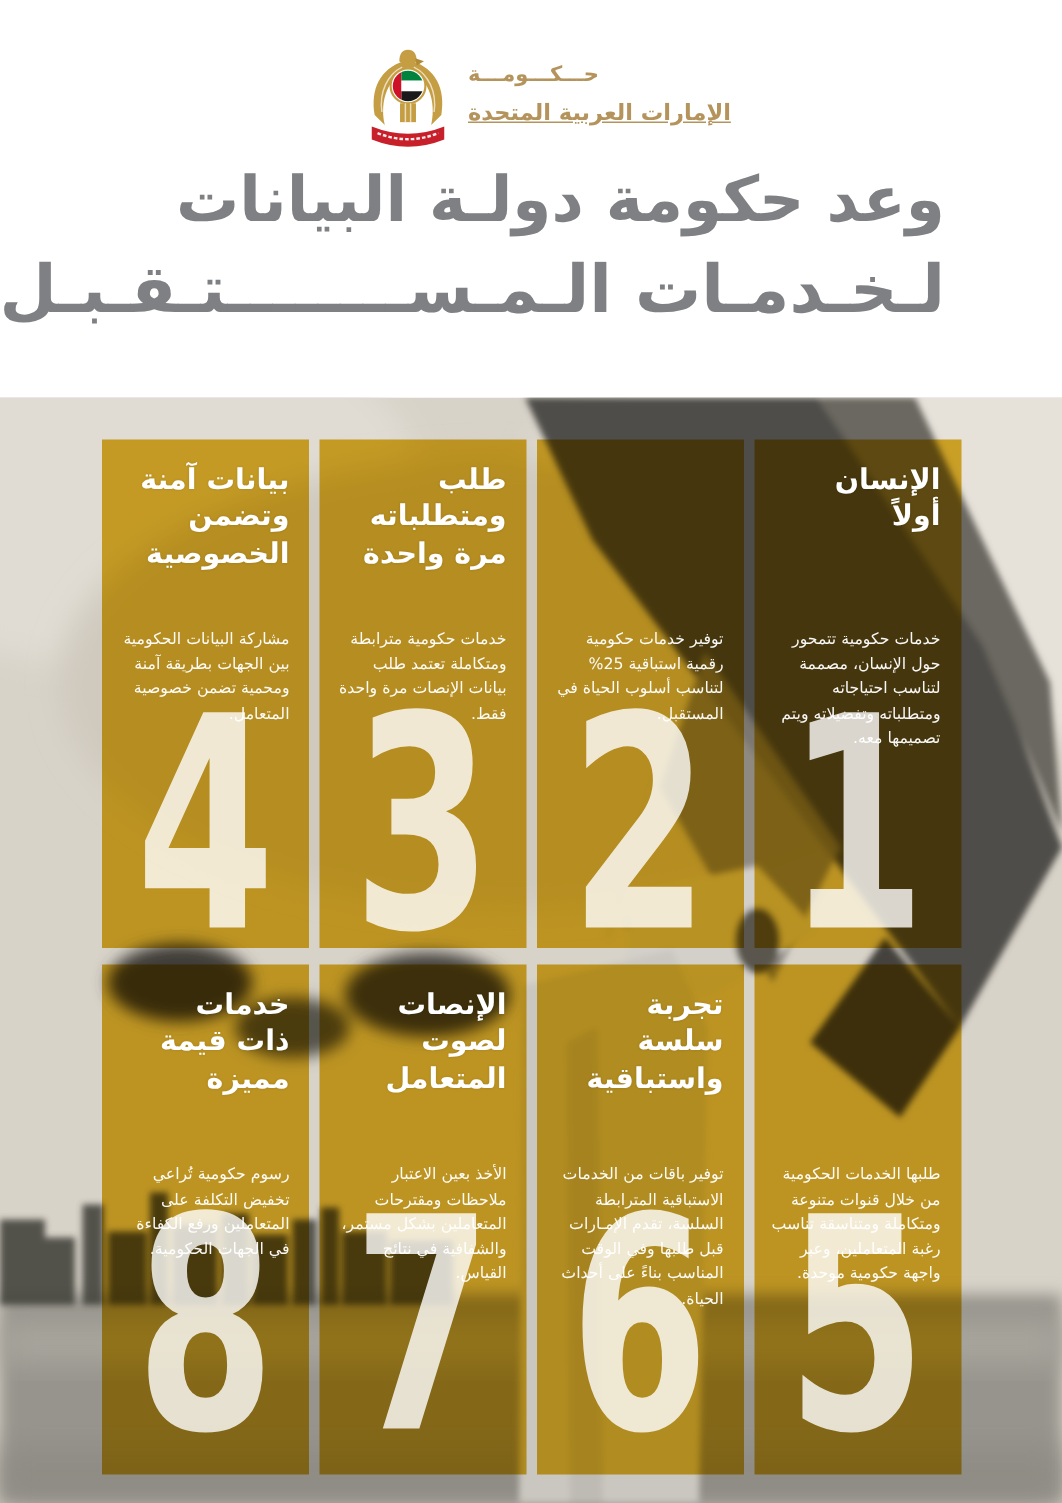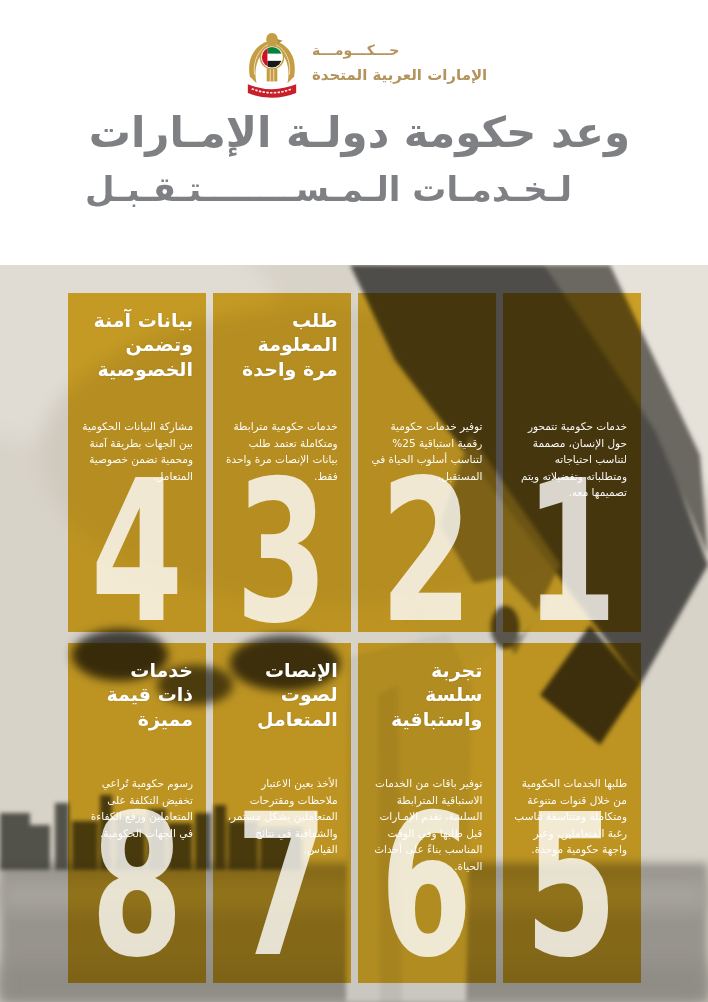--- a/index.html
+++ b/index.html
@@ -5,25 +5,25 @@
   html,body{margin:0;padding:0;background:#888;}
   .page{
     position:relative;width:708px;height:1002px;margin:0 auto;
     background:#ffffff;overflow:hidden;
     font-family:"DejaVu Sans",sans-serif;
   }
   
   .emblem{position:absolute;left:243px;top:28px;}
   .gov-name{position:absolute;left:312px;top:42px;text-align:left;direction:rtl;}
   .gov-name .l1{font-size:14px;font-weight:bold;color:#b4945c;letter-spacing:.5px;}
-  .gov-name .l2{font-size:15px;font-weight:bold;color:#b4945c;margin-top:8px;}
+  .gov-name .l2{font-size:15px;font-weight:bold;color:#b4945c;margin-top:8px;text-decoration:underline;}
   
   .big-title{position:absolute;left:85px;top:112px;width:545px;direction:rtl;text-align:right;color:#7e8083;}
   .big-title .t1{font-size:42px;font-weight:bold;line-height:1.0;white-space:nowrap;}
-  .big-title .t2{font-size:34px;font-weight:bold;line-height:1.0;margin-top:18px;white-space:nowrap;text-align:left;}
+  .big-title .t2{font-size:44px;font-weight:bold;line-height:1.0;margin-top:18px;white-space:nowrap;text-align:center;}
   
   .photo{position:absolute;left:0;top:265px;width:708px;height:737px;display:block;}
   
   .cards{
     position:absolute;left:68px;width:572px;
     display:grid;grid-template-columns:repeat(4,138px);justify-content:space-between;
     direction:rtl;
   }
   .row1{top:293px;height:339px;}
   .row2{top:643px;height:340px;}
@@ -82,21 +82,21 @@
     <path d="M5,58 Q30,68 55,58 L55,67 Q30,77 5,67 Z" fill="#c8202b"></path>
     <path d="M9,62.5 Q30,71 51,62.5" stroke="#ffffff" stroke-width="1.7" stroke-dasharray="2.5 1.4" fill="none" opacity=".9"></path>
   </svg>
 
   <div class="gov-name">
     <div class="l1">حـــكـــومـــة</div>
     <div class="l2">الإمارات العربية المتحدة</div>
   </div>
 
   <div class="big-title">
-    <div class="t1">وعد حكومة دولـة الإمـارات</div>
+    <div class="t1">وعد حكومة دولـة البيانات</div>
     <div class="t2">لـخـدمـات الـمـســــــــتـقـبـل</div>
   </div>
 
   <svg class="photo" viewBox="0 0 708 737">
     <defs>
       <filter id="b2" x="-30%" y="-30%" width="160%" height="160%">
           <feGaussianBlur stdDeviation="2"></feGaussianBlur>
         </filter>
       <filter id="b5" x="-30%" y="-30%" width="160%" height="160%">
           <feGaussianBlur stdDeviation="5"></feGaussianBlur>
@@ -161,30 +161,32 @@
       <rect x="503" y="28" width="138" height="339" fill="#dfb32b" style="mix-blend-mode:multiply"></rect>
       <rect x="68" y="378" width="138" height="340" fill="#dfb32b" style="mix-blend-mode:multiply"></rect>
       <rect x="213" y="378" width="138" height="340" fill="#dfb32b" style="mix-blend-mode:multiply"></rect>
       <rect x="358" y="378" width="138" height="340" fill="#dfb32b" style="mix-blend-mode:multiply"></rect>
       <rect x="503" y="378" width="138" height="340" fill="#dfb32b" style="mix-blend-mode:multiply"></rect>
     </g>
   </svg>
 
   <div class="cards row1">
     <div class="card">
+      <div class="card-title">الإنسان
+أولاً</div>
       <div class="card-body">خدمات حكومية تتمحور حول الإنسان، مصممة لتناسب احتياجاته ومتطلباته وتفضيلاته ويتم تصميمها معه.</div>
       <div class="card-number">1</div>
     </div>
     <div class="card">
       <div class="card-body">توفير خدمات حكومية رقمية استباقية 25% لتناسب أسلوب الحياة في المستقبل.</div>
       <div class="card-number">2</div>
     </div>
     <div class="card">
       <div class="card-title">طلب
-المعلومة
+ومتطلباته
 مرة واحدة</div>
       <div class="card-body">خدمات حكومية مترابطة ومتكاملة تعتمد طلب بيانات الإنصات مرة واحدة فقط.</div>
       <div class="card-number">3</div>
     </div>
     <div class="card">
       <div class="card-title">بيانات آمنة
 وتضمن
 الخصوصية</div>
       <div class="card-body">مشاركة البيانات الحكومية بين الجهات بطريقة آمنة ومحمية تضمن خصوصية المتعامل.</div>
       <div class="card-number">4</div>

